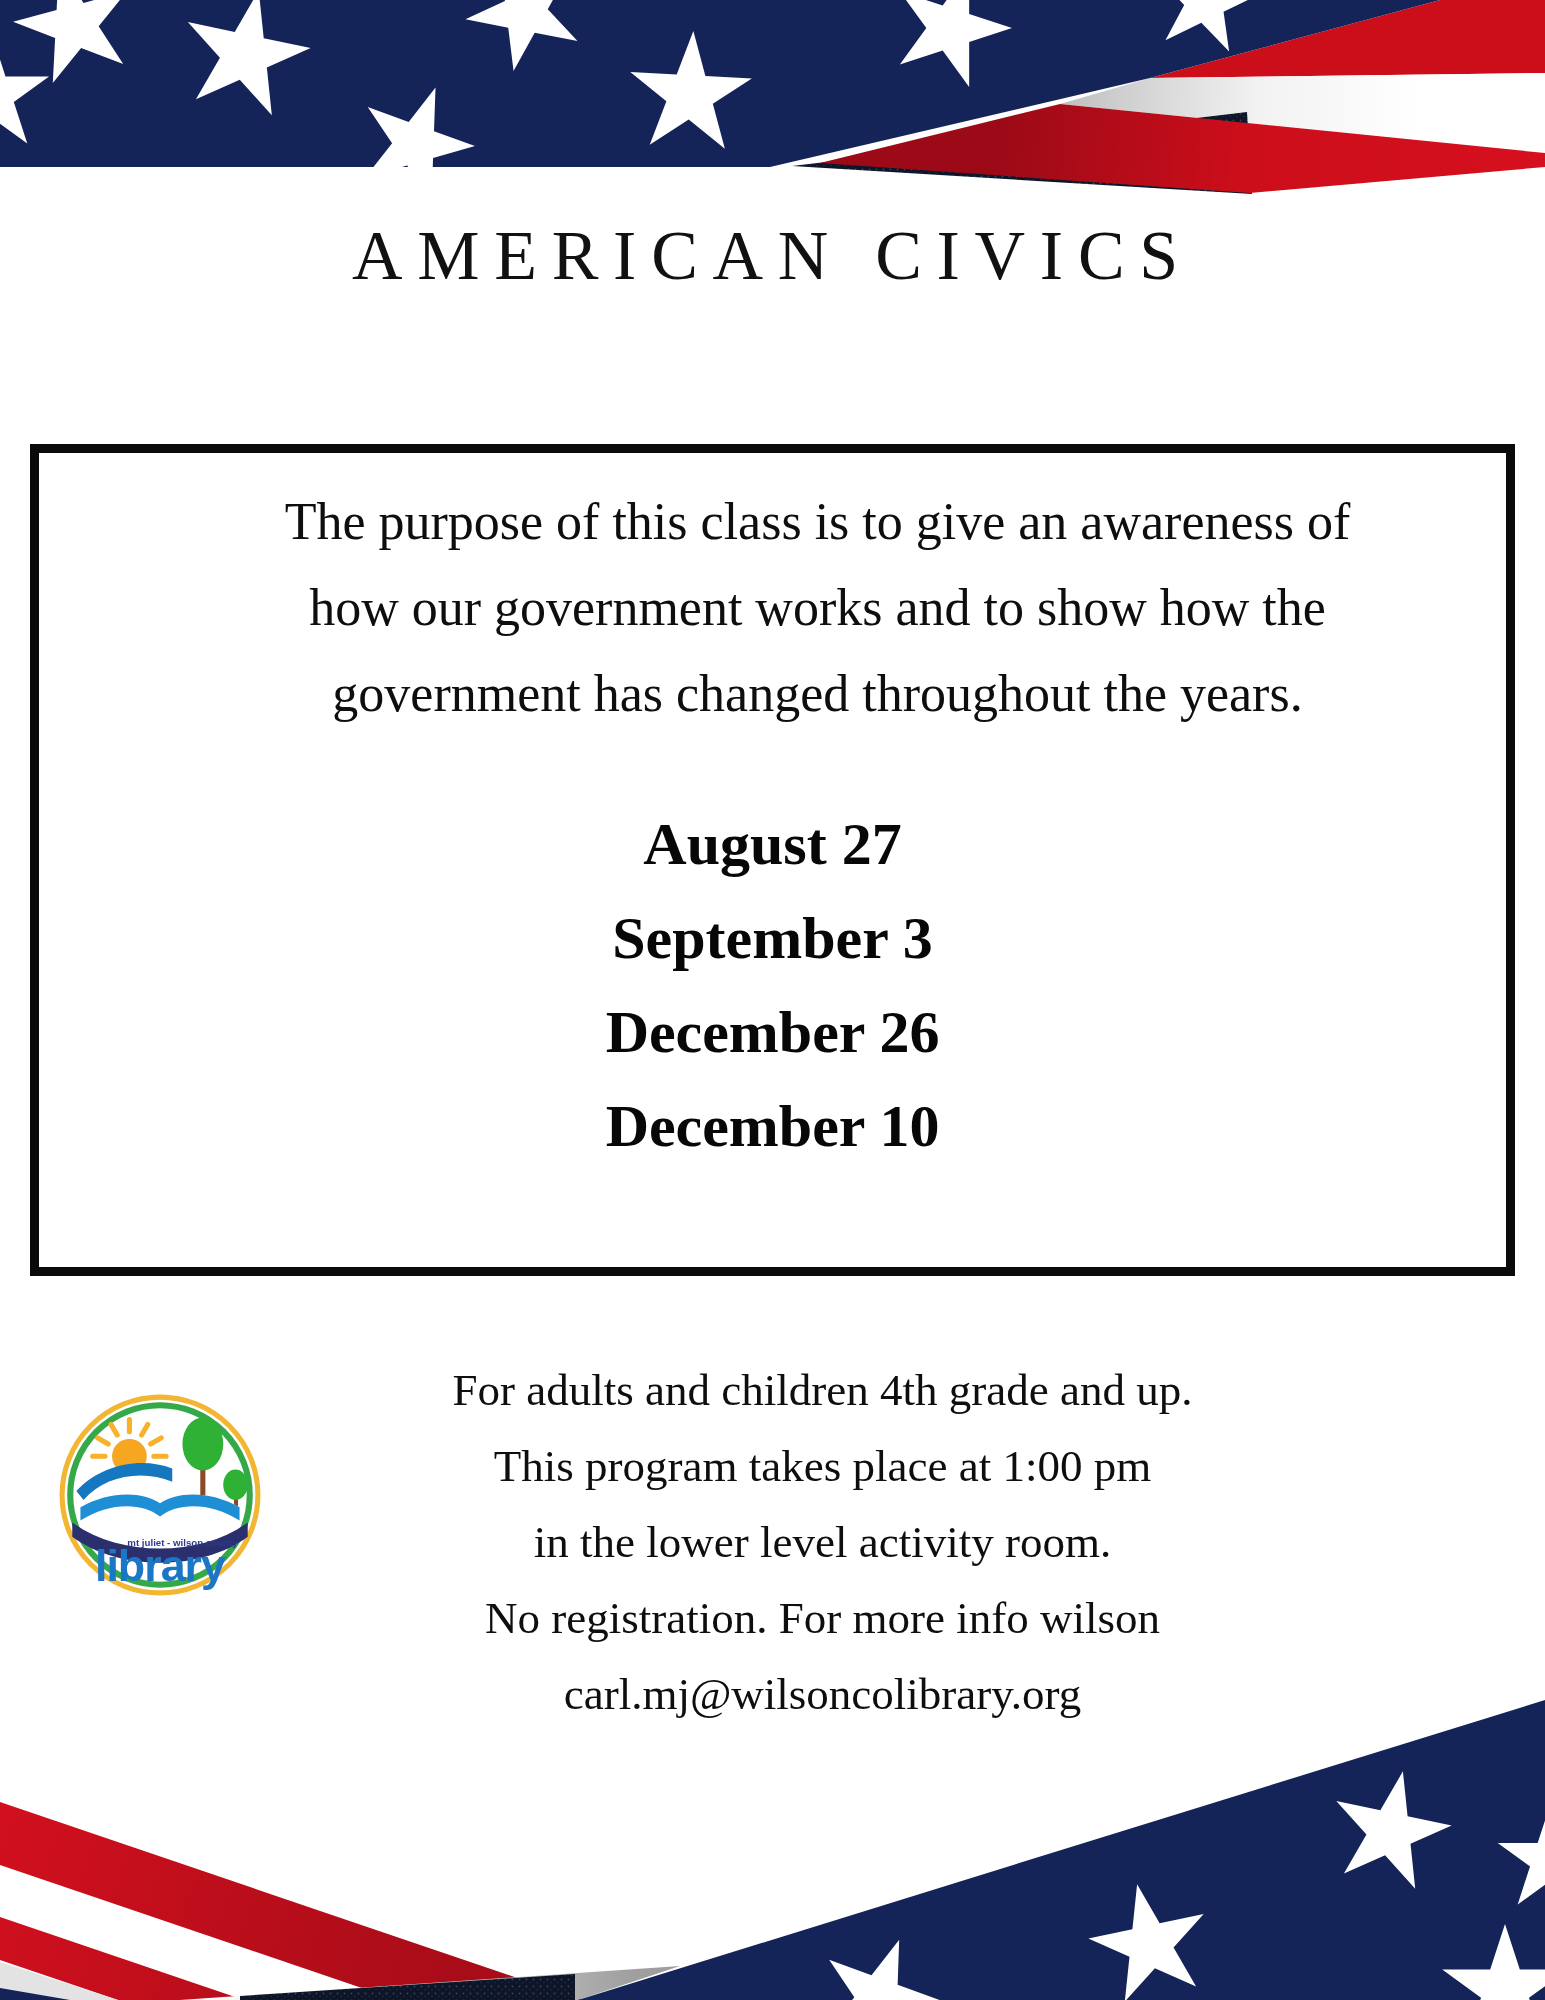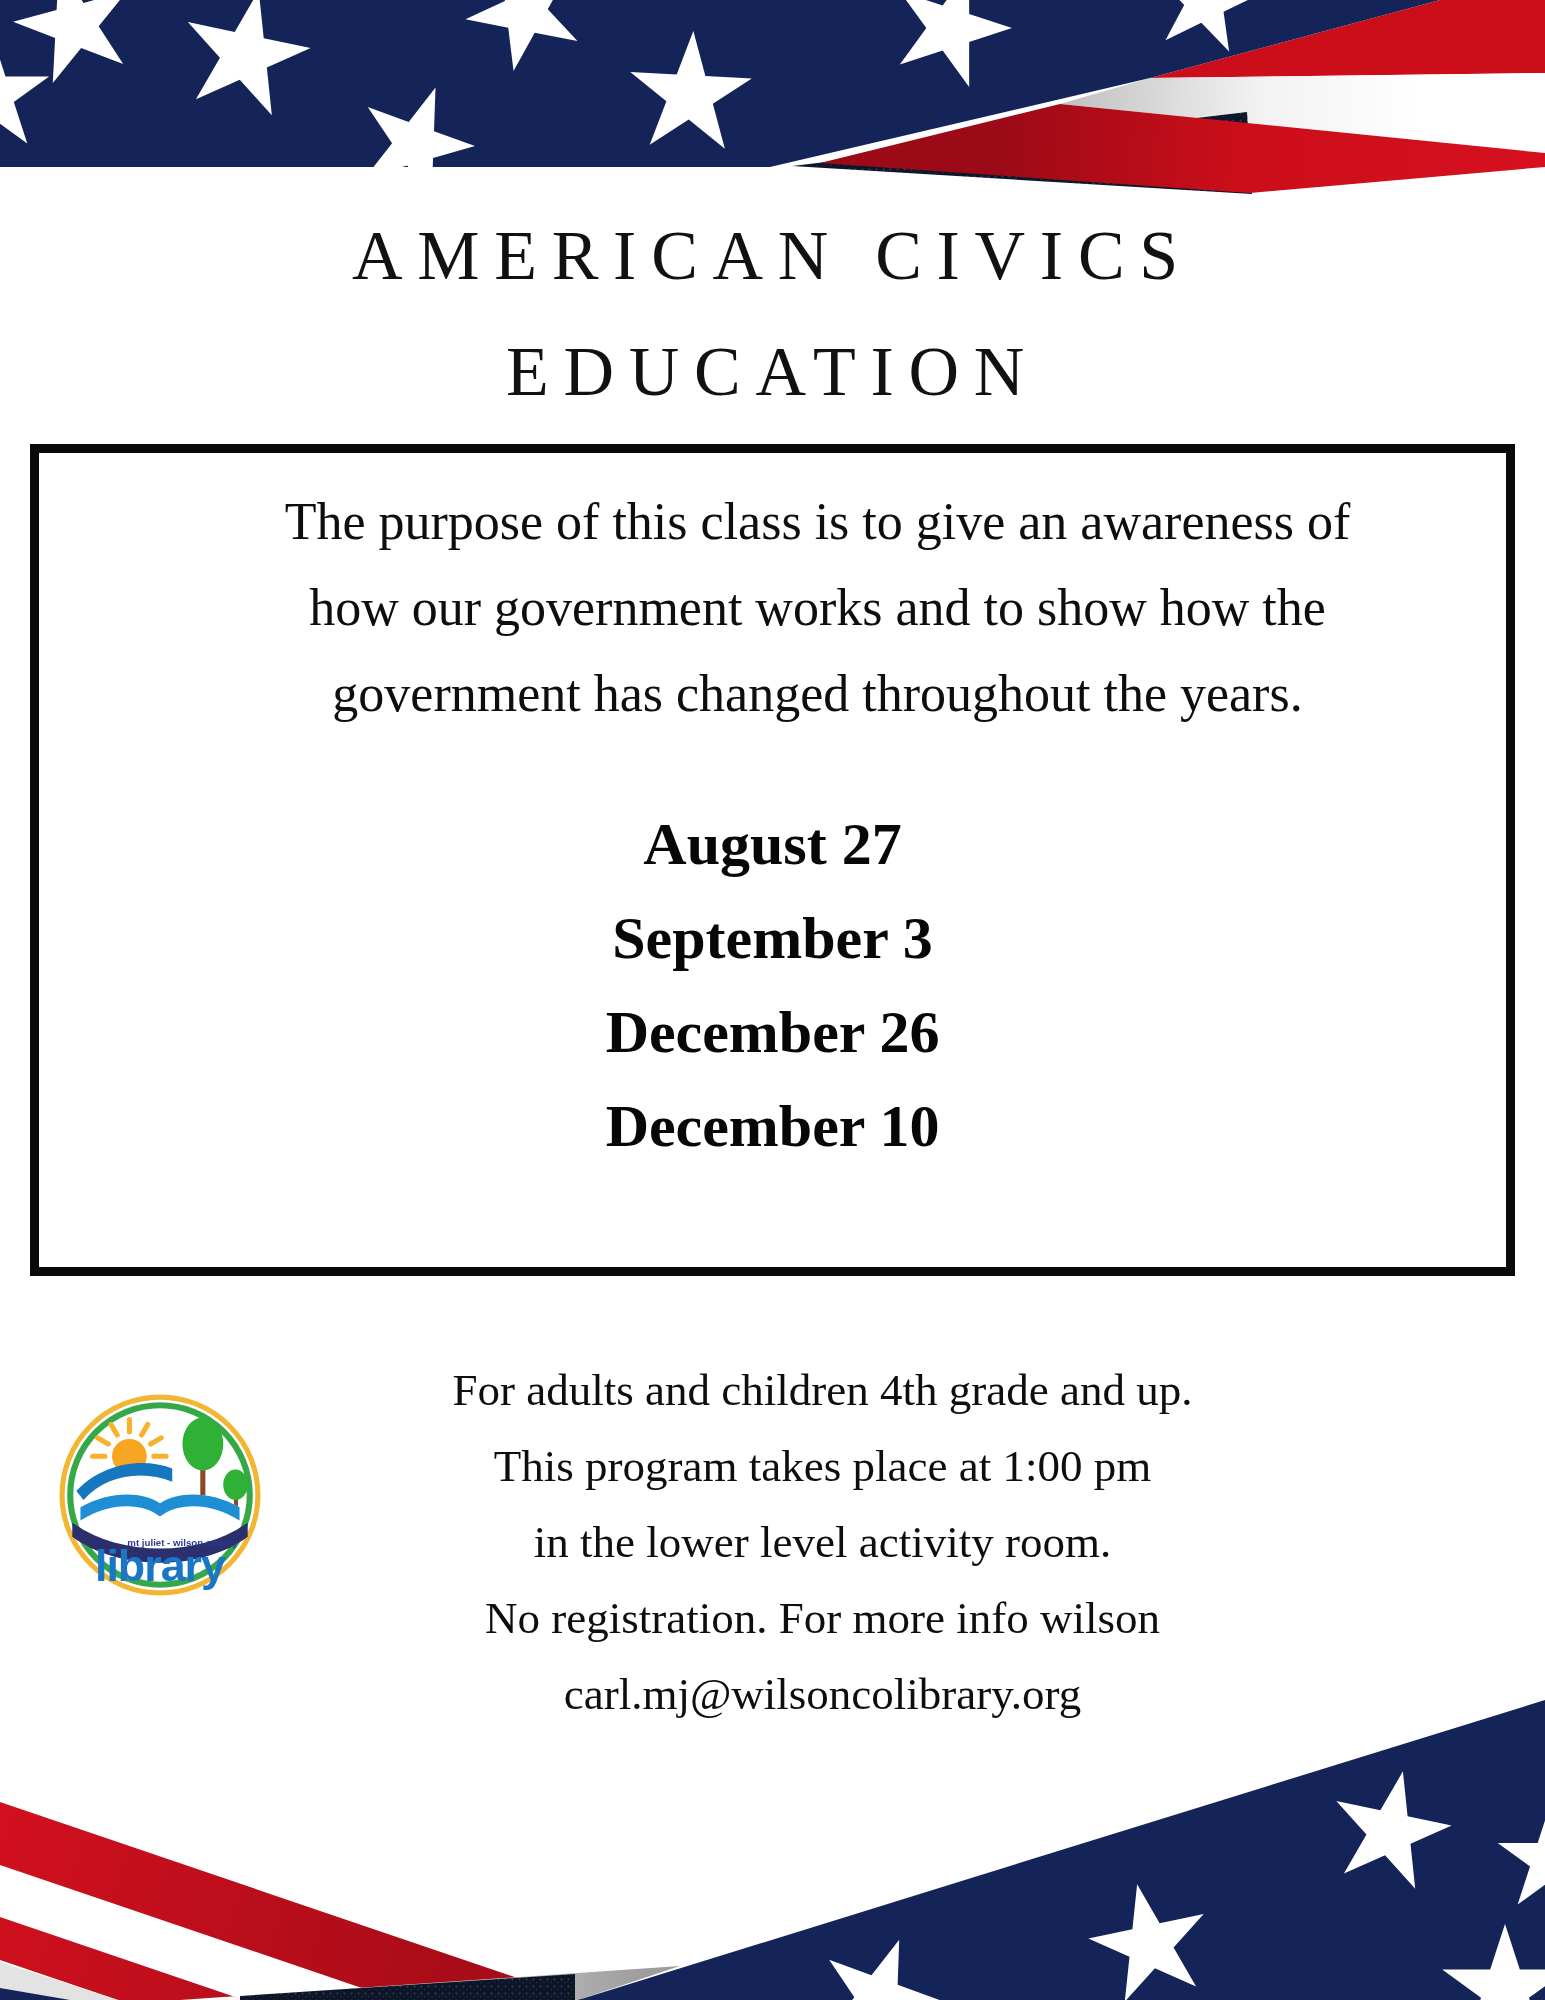--- a/index.html
+++ b/index.html
@@ -82,21 +82,20 @@
       <use href="#star" transform="translate(690,95) rotate(3) scale(64)"></use>
       <use href="#star" transform="translate(950,28) rotate(18) scale(62)"></use>
       <use href="#star" transform="translate(415,144) rotate(20) scale(60)"></use>
       <use href="#star" transform="translate(-8,95) rotate(0) scale(60)"></use>
       <use href="#star" transform="translate(1205,2) rotate(10) scale(55)"></use>
     </g>
   </svg>
 
   <div class="title-block">
     <div class="title-line">AMERICAN CIVICS</div>
-    <div class="title-line">EDUCATION</div>
   </div>
 
   <div class="desc-box">
     <div class="desc-lines">
       <div class="desc-line">The purpose of this class is to give an awareness of</div>
       <div class="desc-line">how our government works and to show how the</div>
       <div class="desc-line">government has changed throughout the years.</div>
     </div>
     <div class="date-list">
       <div class="date-line">August 27</div>

